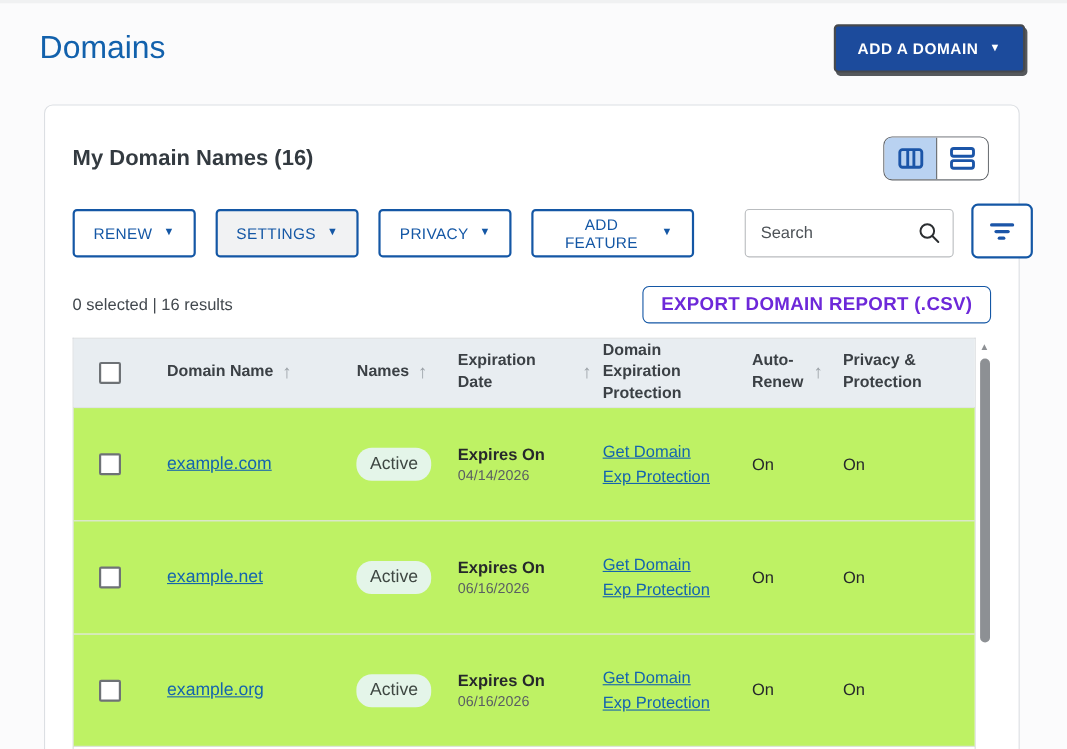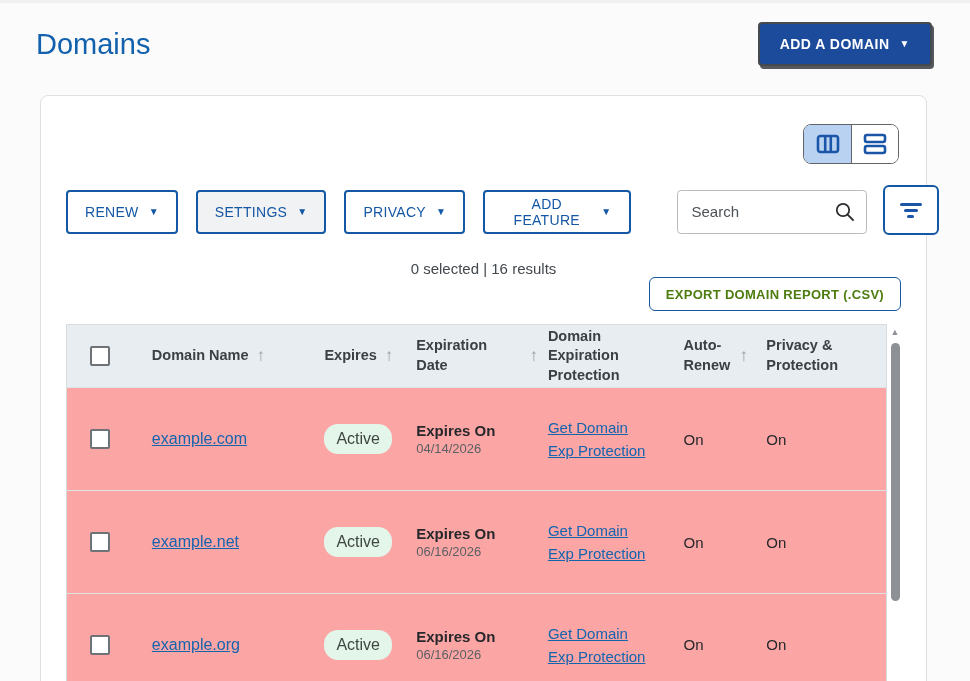--- a/index.html
+++ b/index.html
@@ -61,34 +61,34 @@
 
   .filter-btn {
     width:62px; height:50px; margin-left:16px; margin-right:-13px; margin-top:-3px;
     border:2px solid #1457a5; border-radius:6px; background:#fff; cursor:pointer;
     display:flex; flex-direction:column; align-items:center; justify-content:center; gap:3px;
   }
   .filter-btn .bar { background:#1b55a8; height:3px; border-radius:2px; }
   .filter-btn .bar1 { width:22px; } .filter-btn .bar2 { width:14px; } .filter-btn .bar3 { width:7px; }
 
   
-  .selection-row { display:flex; align-items:center; margin-top:25px; padding:0 25px;flex-direction:column; }
+  .selection-row { display:flex; align-items:center; margin-top:25px; padding:0 25px; }
   .selection-summary { font-size:15px; color:#42484e; }
   .export-btn {
     margin-left:auto; height:34px; padding:0 16px;
     background:#fff; border:1.5px solid #1457a5; border-radius:6px;
-    color:#4d7c0f; font-size:13px; font-weight:bold; letter-spacing:.3px; cursor:pointer;
+    color:#6d28d9; font-size:17px; font-weight:bold; letter-spacing:.3px; cursor:pointer;
     font-family:"Liberation Sans", sans-serif;
   }
 
   
   .table-area { display:flex; margin-top:13px; padding-left:25px; }
   .dtable { width:821px; border:1px solid #d9dcdf; border-bottom:none; }
   .thead { display:flex; background:#e8edf1; height:62px; align-items:center; }
-  .trow { display:flex; background:#fca5a5; height:103px; align-items:center; border-top:1px solid #e0e3e6; }
+  .trow { display:flex; background:#bef264; height:103px; align-items:center; border-top:1px solid #e0e3e6; }
   .trow:last-child { border-bottom:1px solid #e0e3e6; }
   .cell { padding-left:10px; display:flex; align-items:center; }
   .c0 { width:75px; padding-left:23px; }
   .c1 { width:173px;text-align:center; }
   .c2 { width:92px; }
   .c3 { width:132px; }
   .c4 { width:136px; }
   .c5 { width:83px; }
   .c6 { width:130px; }
 
@@ -127,20 +127,21 @@
   <div class="page-title">Domains</div>
   <button class="add-domain-btn">
     <span>ADD A DOMAIN</span>
     <span class="caret">▼</span>
   </button>
 </div>
 
 <div class="card">
 
   <div class="card-title-row">
+    <div class="card-title">My Domain Names (16)</div>
     <div class="view-toggle">
       <div class="seg selected">
         <svg width="24" height="20" viewBox="0 0 24 20">
           <rect x="2" y="2" width="20" height="16" rx="2.5" fill="none" stroke="#1b55a8" stroke-width="2.6"></rect>
           <line x1="9.2" y1="2" x2="9.2" y2="18" stroke="#1b55a8" stroke-width="2.6"></line>
           <line x1="14.8" y1="2" x2="14.8" y2="18" stroke="#1b55a8" stroke-width="2.6"></line>
         </svg>
       </div>
       <div class="seg">
         <svg width="24" height="22" viewBox="0 0 24 22">
@@ -198,21 +199,21 @@
 
       <div class="thead">
         <div class="cell c0">
           <div class="checkbox"></div>
         </div>
         <div class="cell c1 th">
           <span class="lbl">Domain Name</span>
           <span class="sort-arrow">↑</span>
         </div>
         <div class="cell c2 th">
-          <span class="lbl">Expires</span>
+          <span class="lbl">Names</span>
           <span class="sort-arrow">↑</span>
         </div>
         <div class="cell c3 th">
           <span class="lbl">Expiration Date</span>
           <span class="sort-arrow">↑</span>
         </div>
         <div class="cell c4 th">
           <span class="lbl">Domain Expiration Protection</span>
         </div>
         <div class="cell c5 th">

